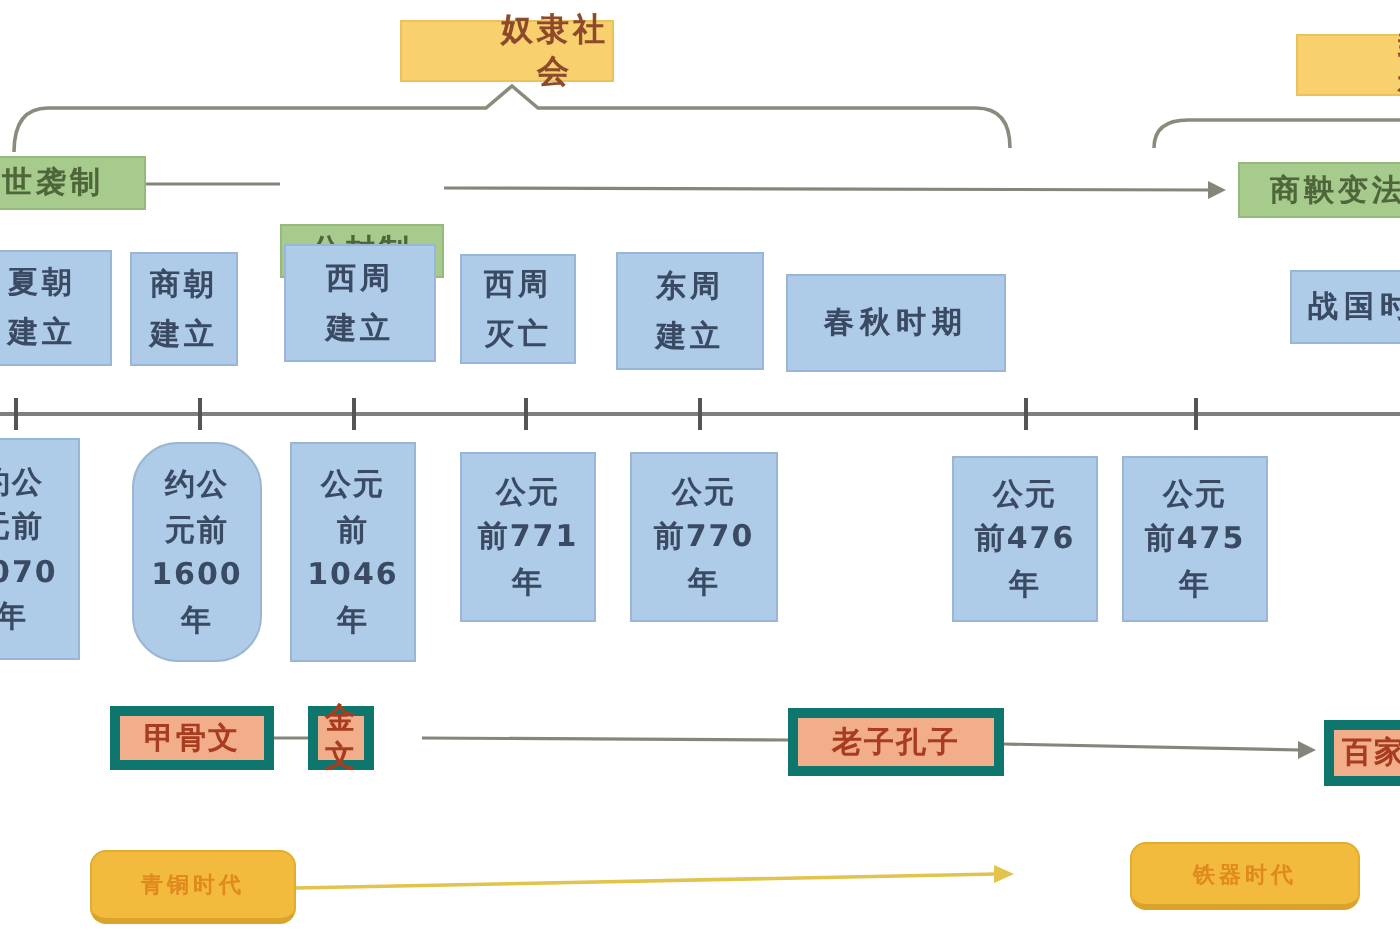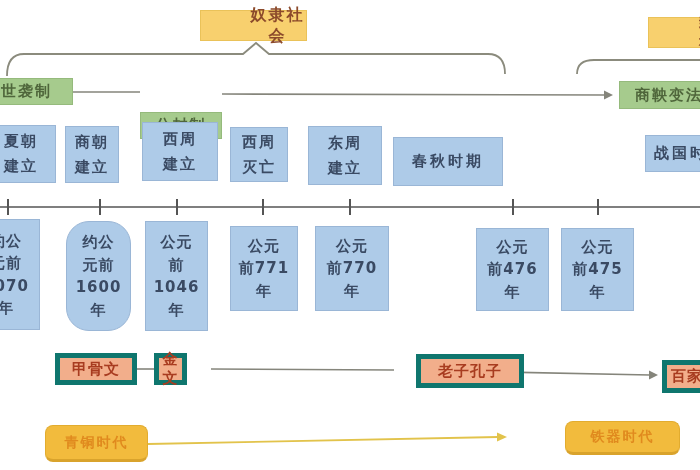--- a/index.html
+++ b/index.html
@@ -15,21 +15,21 @@
   .era{background:#F8D06E;border:1px solid #EAC259;color:#8C4A2B;font-size:16px;letter-spacing:2px;padding-left:48px;}
   
   .sys{background:#A6CB8D;border:1px solid #95BA7C;color:#4F663B;font-size:15px;letter-spacing:2px;}
   
   .evt{background:#AECBE8;border:1px solid #9AB6D6;color:#3A4A63;font-size:15px;line-height:1.65;letter-spacing:2px;}
   .date{background:#AECBE8;border:1px solid #9AB6D6;color:#3A4A63;font-size:15px;line-height:1.5;letter-spacing:1px;}
   
   .cul{background:#F2AE8B;border:5px solid #0f766e;color:#A83C20;font-size:15px;letter-spacing:1px;}
   
   .age{background:#F2BB3D;border:1px solid #E2AC2F;border-bottom:3px solid #D9A32C;
-       border-radius:8px;color:#E08A1E;font-size:14px;letter-spacing:2px;}
+       border-radius:8px;color:#E08A1E;font-size:11px;letter-spacing:2px;}
   svg.lines{position:absolute;left:0;top:0;pointer-events:none;}
 </style>
 </head>
 <body>
 
 <div class="canvas">
 
   <svg class="lines" width="700" height="470" viewBox="0 0 700 470">
 
     <path d="M 7 76 Q 7 54 24 54 L 243 54 L 256 43 L 269 54 L 488 54 Q 505 54 505 74" fill="none" stroke="#8B8B7D" stroke-width="1.8"></path>
@@ -101,19 +101,19 @@
 年</div>
   <div class="box date" style="left:476px;top:228px;width:73px;height:83px;">公元
 前476
 年</div>
   <div class="box date" style="left:561px;top:228px;width:73px;height:83px;">公元
 前475
 年</div>
 
   <div class="box cul" style="left:55px;top:353px;width:82px;height:32px;">甲骨文</div>
   <div class="box cul" style="left:154px;top:353px;width:33px;height:32px;">金文</div>
-  <div class="box cul" style="left:416px;top:354px;width:108px;height:34px;text-align:center;">老子孔子</div>
+  <div class="box cul" style="left:394px;top:354px;width:108px;height:34px;text-align:center;">老子孔子</div>
   <div class="box cul" style="left:662px;top:360px;width:82px;height:33px;">百家争鸣</div>
 
   <div class="box age" style="left:45px;top:425px;width:103px;height:37px;">青铜时代</div>
   <div class="box age" style="left:517px;top:421px;width:115px;height:34px;margin-left:48px;">铁器时代</div>
 
 </div>
 
 </body></html>

